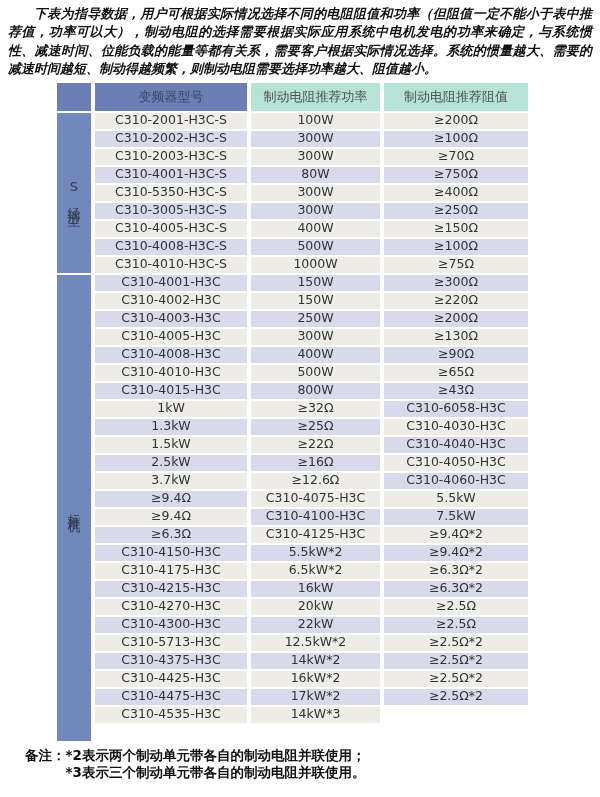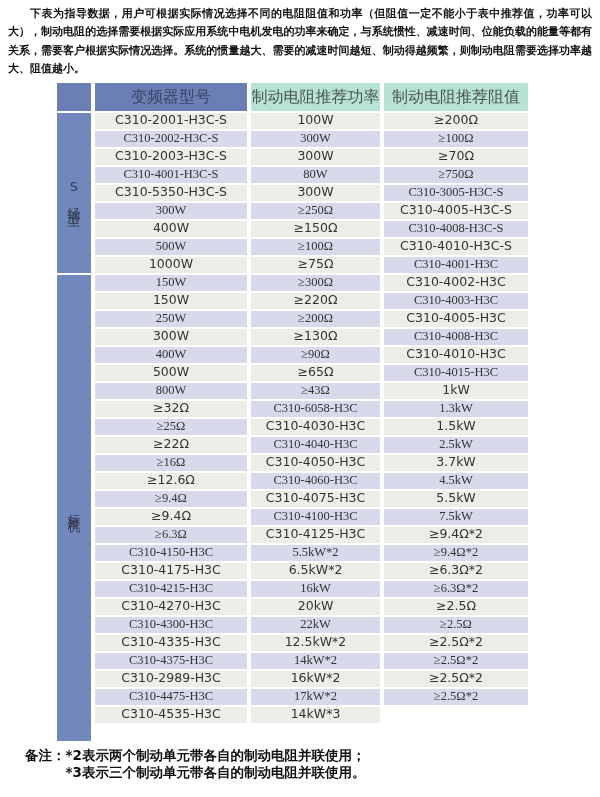--- a/index.html
+++ b/index.html
@@ -8,45 +8,45 @@
     --body-text:#333333; --page-bg:#ffffff; --paragraph-text:#111111;
   }
   html,body{margin:0;padding:0;background:var(--page-bg);}
   body{
     width:600px;height:797px;overflow:hidden;
     font-family:"DejaVu Sans","Liberation Sans",sans-serif;
     color:var(--body-text);
   }
   .intro{
     margin:5px 8px 0 8px;
-    font-size:11px;font-weight:bold;line-height:18.4px;
+    font-size:13px;font-weight:bold;line-height:18.4px;
     color:var(--paragraph-text);
-    text-indent:2em;text-align:justify;
+    text-indent:2em;text-align:justify;font-style:italic;
   }
   .tbl{
     margin:4px 0 0 57px;width:471px;
     display:grid;
     grid-template-columns:34px 152px 129px 144px;
     gap:2px 4px;
     background:var(--page-bg);
   }
   .cell{
     display:flex;align-items:center;justify-content:center;
     font-size:12.5px;line-height:1;white-space:nowrap;overflow:hidden;
   }
-  .h-cell{font-size:16px;}
+  .h-cell{font-size:13px;}
   .h-corner,.h-model{background:var(--header-blue);color:var(--header-blue-text);}
   .h-teal{background:var(--teal);color:var(--teal-text);font-family:Liberation Serif, serif;}
   .group-cell{
     background:var(--group-blue);color:#323c50;
     writing-mode:vertical-rl;text-orientation:upright;
     letter-spacing:3px;font-size:13px;
   }
   .body-cell.odd{background:var(--row-odd);}
-  .body-cell.even{background:var(--row-even);font-family:Liberation Serif, serif;}
+  .body-cell.even{background:var(--row-even);}
   .notes{
     display:flex;margin:6px 0 0 25px;
     font-size:13.5px;font-weight:bold;line-height:17.5px;color:#111;
   }
   .notes .note-line{display:block;}
 </style>
 </head>
 <body>
 
 <p class="intro">下表为指导数据，用户可根据实际情况选择不同的电阻阻值和功率（但阻值一定不能小于表中推荐值，功率可以大），制动电阻的选择需要根据实际应用系统中电机发电的功率来确定，与系统惯性、减速时间、位能负载的能量等都有关系，需要客户根据实际情况选择。系统的惯量越大、需要的减速时间越短、制动得越频繁，则制动电阻需要选择功率越大、阻值越小。</p>
@@ -65,20 +65,21 @@
     <div class="cell body-cell even">300W</div>
     <div class="cell body-cell even">≥100Ω</div>
     <div class="cell body-cell odd">C310-2003-H3C-S</div>
     <div class="cell body-cell odd">300W</div>
     <div class="cell body-cell odd">≥70Ω</div>
     <div class="cell body-cell even">C310-4001-H3C-S</div>
     <div class="cell body-cell even">80W</div>
     <div class="cell body-cell even">≥750Ω</div>
     <div class="cell body-cell odd">C310-5350-H3C-S</div>
     <div class="cell body-cell odd">300W</div>
+    <div class="cell body-cell odd">≥400Ω</div>
     <div class="cell body-cell even">C310-3005-H3C-S</div>
     <div class="cell body-cell even">300W</div>
     <div class="cell body-cell even">≥250Ω</div>
     <div class="cell body-cell odd">C310-4005-H3C-S</div>
     <div class="cell body-cell odd">400W</div>
     <div class="cell body-cell odd">≥150Ω</div>
     <div class="cell body-cell even">C310-4008-H3C-S</div>
     <div class="cell body-cell even">500W</div>
     <div class="cell body-cell even">≥100Ω</div>
     <div class="cell body-cell odd">C310-4010-H3C-S</div>
@@ -114,21 +115,20 @@
     <div class="cell body-cell odd">C310-4030-H3C</div>
     <div class="cell body-cell odd">1.5kW</div>
     <div class="cell body-cell odd">≥22Ω</div>
     <div class="cell body-cell even">C310-4040-H3C</div>
     <div class="cell body-cell even">2.5kW</div>
     <div class="cell body-cell even">≥16Ω</div>
     <div class="cell body-cell odd">C310-4050-H3C</div>
     <div class="cell body-cell odd">3.7kW</div>
     <div class="cell body-cell odd">≥12.6Ω</div>
     <div class="cell body-cell even">C310-4060-H3C</div>
-    <div class="cell body-cell even">4.5kW</div>
     <div class="cell body-cell even">≥9.4Ω</div>
     <div class="cell body-cell odd">C310-4075-H3C</div>
     <div class="cell body-cell odd">5.5kW</div>
     <div class="cell body-cell odd">≥9.4Ω</div>
     <div class="cell body-cell even">C310-4100-H3C</div>
     <div class="cell body-cell even">7.5kW</div>
     <div class="cell body-cell even">≥6.3Ω</div>
     <div class="cell body-cell odd">C310-4125-H3C</div>
     <div class="cell body-cell odd">≥9.4Ω*2</div>
     <div class="cell body-cell even">C310-4150-H3C</div>
@@ -139,27 +139,27 @@
     <div class="cell body-cell odd">≥6.3Ω*2</div>
     <div class="cell body-cell even">C310-4215-H3C</div>
     <div class="cell body-cell even">16kW</div>
     <div class="cell body-cell even">≥6.3Ω*2</div>
     <div class="cell body-cell odd">C310-4270-H3C</div>
     <div class="cell body-cell odd">20kW</div>
     <div class="cell body-cell odd">≥2.5Ω</div>
     <div class="cell body-cell even">C310-4300-H3C</div>
     <div class="cell body-cell even">22kW</div>
     <div class="cell body-cell even">≥2.5Ω</div>
-    <div class="cell body-cell odd">C310-4335-H3C</div>
+    <div class="cell body-cell odd">C310-5713-H3C</div>
     <div class="cell body-cell odd">12.5kW*2</div>
     <div class="cell body-cell odd">≥2.5Ω*2</div>
     <div class="cell body-cell even">C310-4375-H3C</div>
     <div class="cell body-cell even">14kW*2</div>
     <div class="cell body-cell even">≥2.5Ω*2</div>
-    <div class="cell body-cell odd">C310-2989-H3C</div>
+    <div class="cell body-cell odd">C310-4425-H3C</div>
     <div class="cell body-cell odd">16kW*2</div>
     <div class="cell body-cell odd">≥2.5Ω*2</div>
     <div class="cell body-cell even">C310-4475-H3C</div>
     <div class="cell body-cell even">17kW*2</div>
     <div class="cell body-cell even">≥2.5Ω*2</div>
     <div class="cell body-cell odd">C310-4535-H3C</div>
     <div class="cell body-cell odd">14kW*3</div>
   </div>
 
 <div class="notes">

